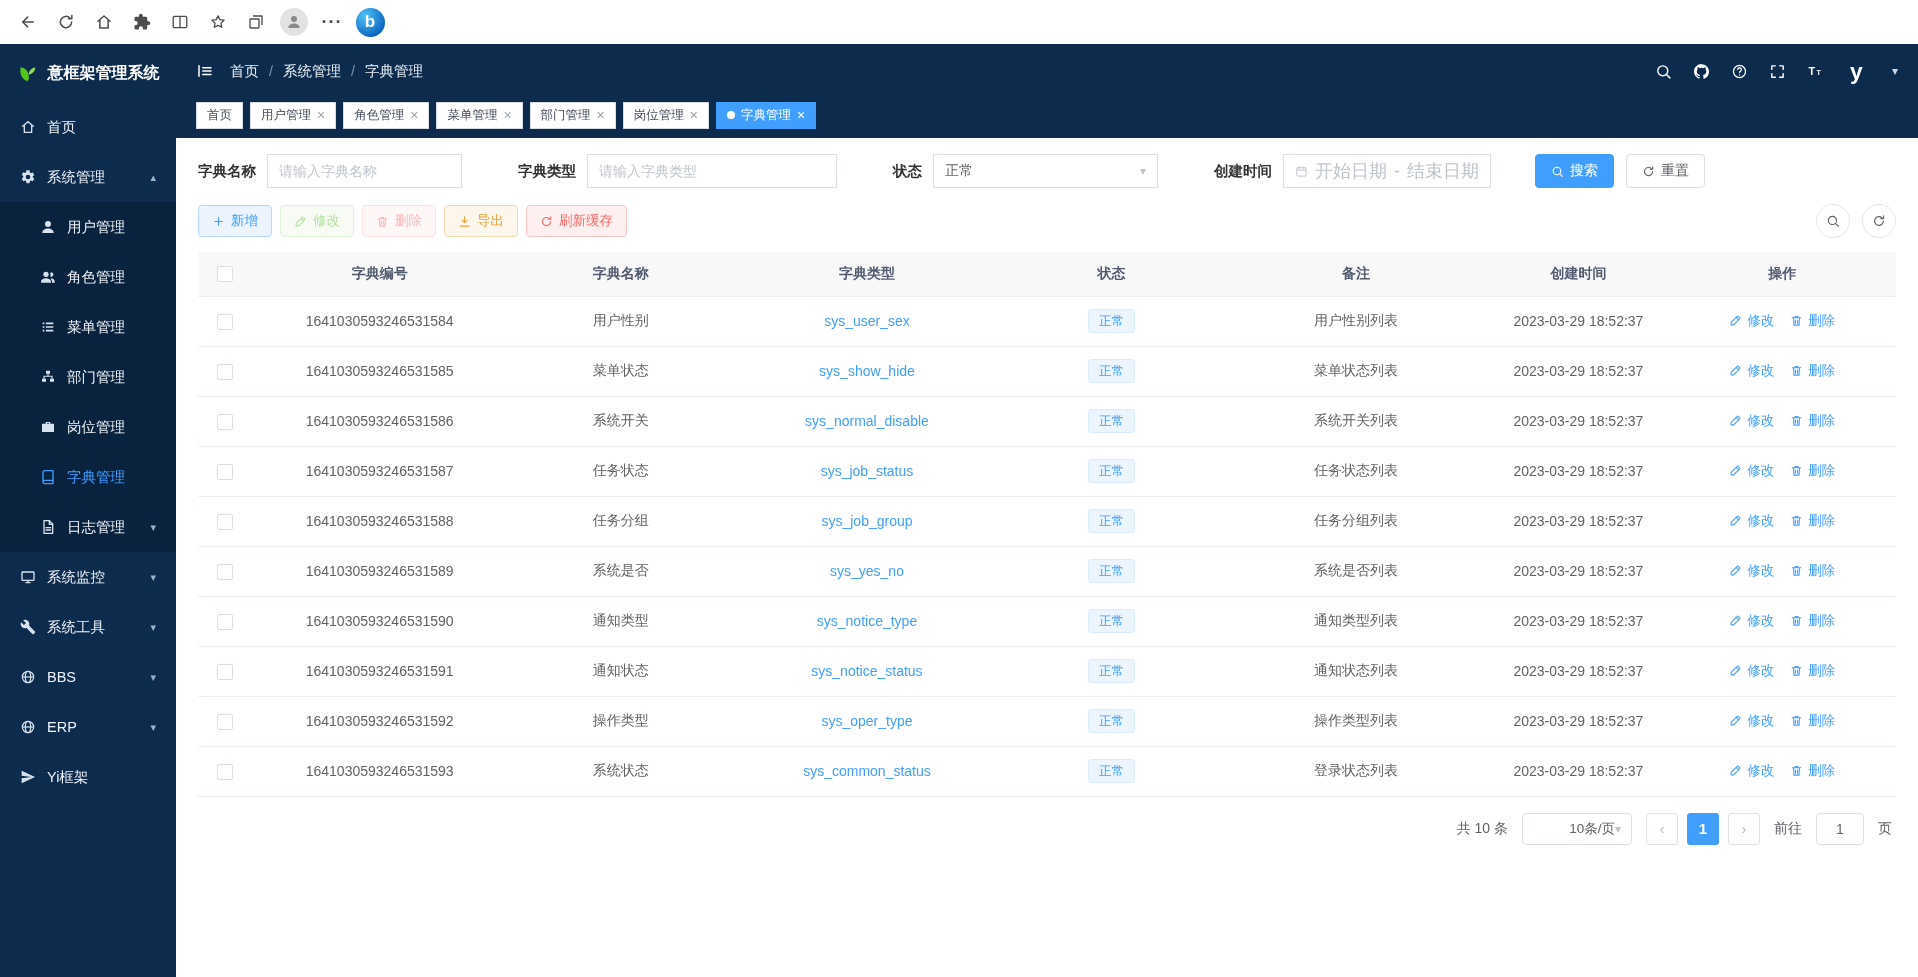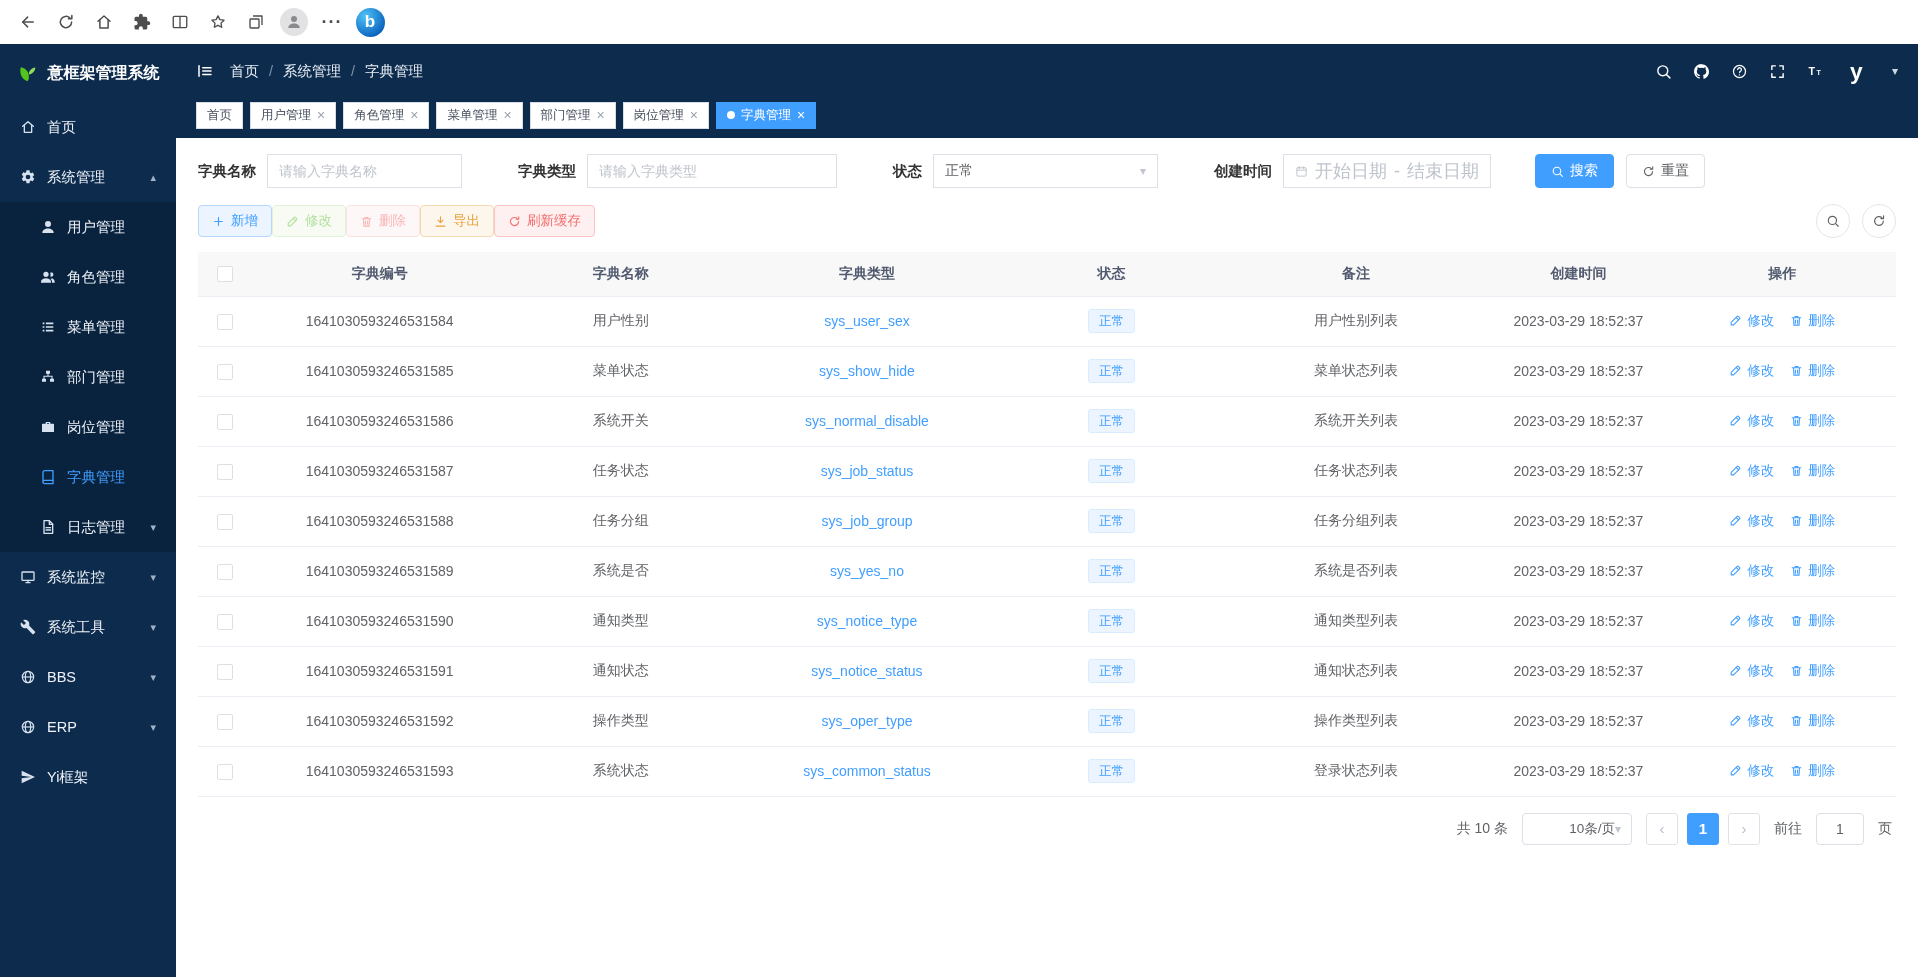--- a/index.html
+++ b/index.html
@@ -587,21 +587,21 @@
           <button class="btn default">
             <svg class="ic">
                 <use href="#i-refresh"></use>
               </svg>
             <span>重置</span>
           </button>
         </div>
       </div>
 
       <div class="toolbar">
-        <div id="tbtns" style="display:flex;gap:0">
+        <div id="tbtns" style="display:flex;gap:8px">
             <button class="btn sm plain-primary">
               <svg class="ic">
                 <use href="#i-plus"></use>
               </svg>
               <span>新增</span>
             </button>
             <button class="btn sm plain-success disabled">
               <svg class="ic">
                 <use href="#i-edit"></use>
               </svg>

